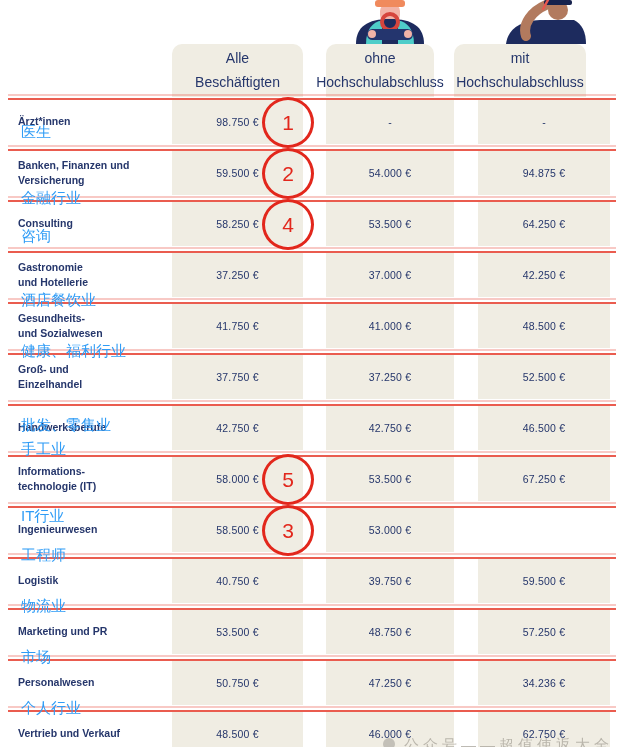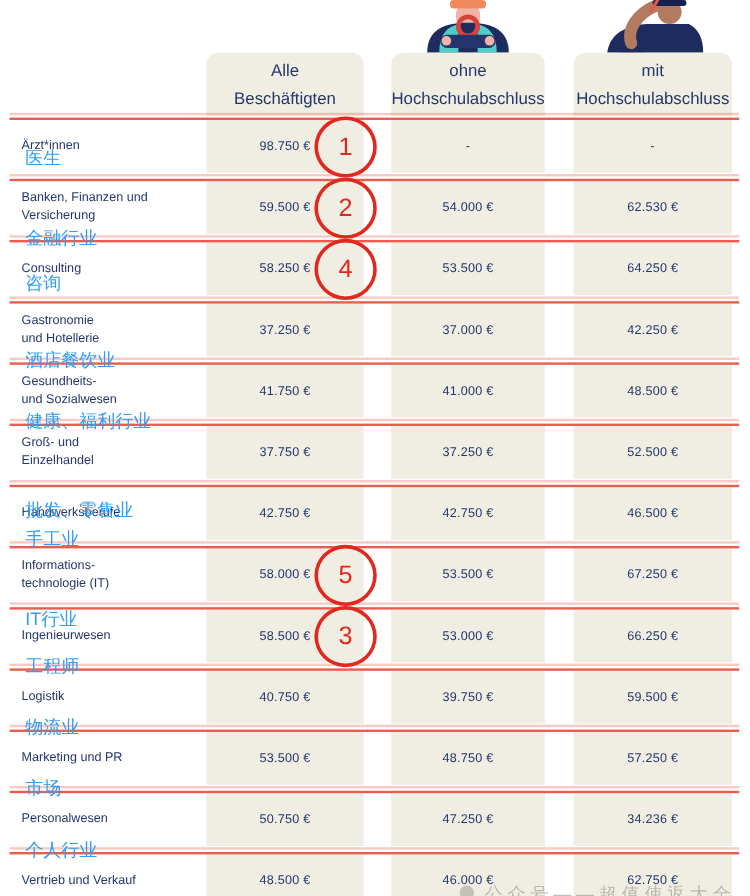--- a/index.html
+++ b/index.html
@@ -8,43 +8,43 @@
     font-family:"Liberation Sans", sans-serif;
   }
   
   .hbox{
     position:absolute;top:44px;height:53px;background:#f0ede3;
     border-radius:10px 10px 0 0;display:flex;flex-direction:column;
     align-items:center;justify-content:center;color:#25366b;font-size:14px;
     line-height:1.65;text-align:center;
   }
   .hbox.b1{left:172px;width:131px;}
-  .hbox.b2{left:326px;width:128px;}
-  .hbox.b3{left:478px;width:132px;}
+  .hbox.b2{left:326px;width:108px;}
+  .hbox.b3{left:454px;width:132px;}
   .icon{position:absolute;top:0;}
   .icon.worker{left:342px;}
   .icon.grad{left:486px;}
   
   #rows{position:absolute;top:100px;left:0;right:0;}
   .row{position:relative;height:44px;margin-bottom:7px;}
   .row-line{
     position:absolute;top:-2px;left:8px;right:9px;height:2px;
     background:#ea5c4f;box-shadow:0 -4px 0 rgba(234,92,79,.33);z-index:2;
   }
   .cell{
     position:absolute;top:0;bottom:0;background:#f0ede3;
     display:flex;align-items:center;justify-content:center;
   }
   .c1{left:172px;width:131px;align-items:center;}
   .c2{left:326px;width:128px;}
   .c3{left:478px;width:132px;}
   .value{color:#25366b;font-size:10.5px;letter-spacing:.2px;}
   .de{
     position:absolute;left:18px;top:50%;transform:translateY(-50%);
-    font-size:10.5px;color:#25366b;line-height:1.45;z-index:1;max-width:150px;
+    font-size:10.5px;color:#25366b;line-height:1.45;z-index:1;max-width:150px;font-weight:bold;
   }
   .zh{
     position:absolute;left:21px;font-size:15px;color:#2f9cf6;z-index:3;
     white-space:nowrap;top:38px;
   }
   #rows .row:nth-child(1) .zh{top:23px;}
   #rows .row:nth-child(3) .zh{top:25px;}
   #rows .row:nth-child(6) .zh{top:61px;}
   #rows .row:nth-child(7) .zh{top:34px;text-align:right;}
   #rows .row:nth-child(8) .zh{top:50px;}
@@ -125,21 +125,21 @@
           <div>Versicherung</div>
         </div>
         <div class="zh">金融行业</div>
         <div class="cell c1">
           <span class="value">59.500 €</span>
         </div>
         <div class="cell c2">
           <span class="value">54.000 €</span>
         </div>
         <div class="cell c3">
-          <span class="value">62.530 €</span>
+          <span class="value">94.875 €</span>
         </div>
         <div class="circle">2</div>
       </div>
       <div class="row">
         <div class="row-line"></div>
         <div class="de">
           <div>Consulting</div>
         </div>
         <div class="zh">咨询</div>
         <div class="cell c1">
@@ -242,23 +242,20 @@
         <div class="row-line"></div>
         <div class="de">
           <div>Ingenieurwesen</div>
         </div>
         <div class="zh">工程师</div>
         <div class="cell c1">
           <span class="value">58.500 €</span>
         </div>
         <div class="cell c2">
           <span class="value">53.000 €</span>
-        </div>
-        <div class="cell c3">
-          <span class="value">66.250 €</span>
         </div>
         <div class="circle">3</div>
       </div>
       <div class="row">
         <div class="row-line"></div>
         <div class="de">
           <div>Logistik</div>
         </div>
         <div class="zh">物流业</div>
         <div class="cell c1">

